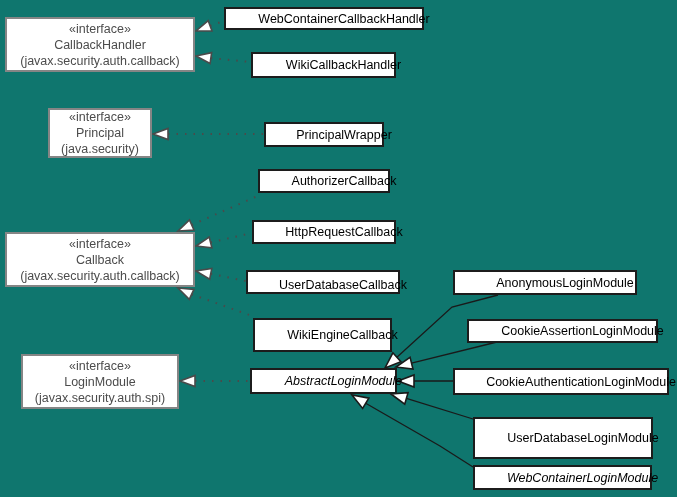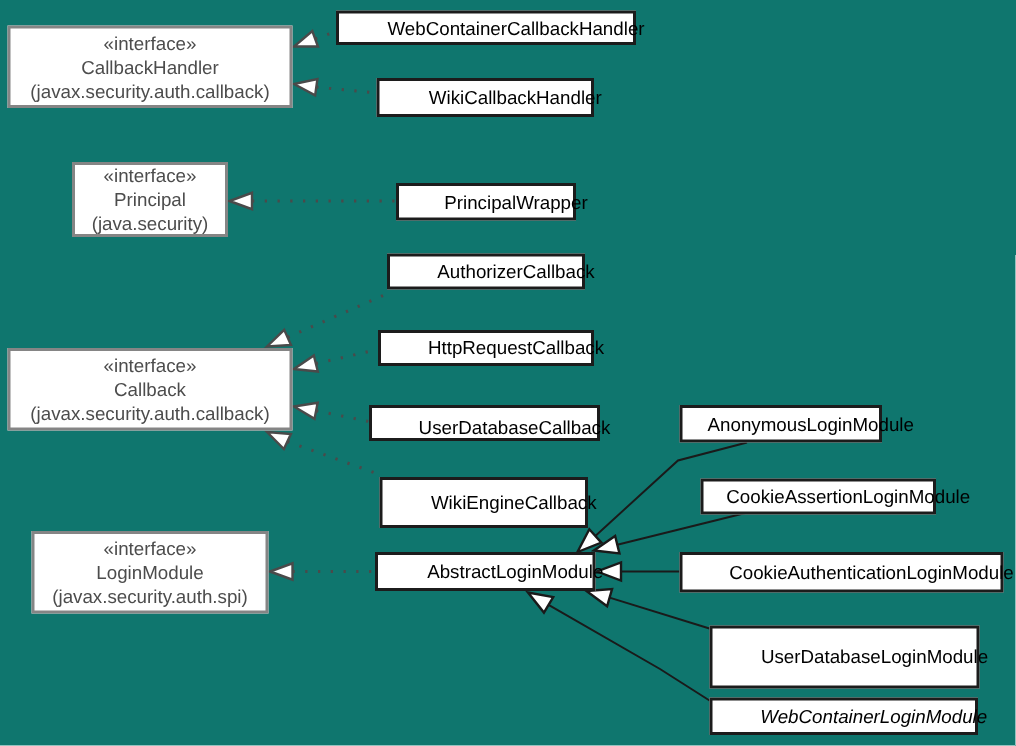--- a/index.html
+++ b/index.html
@@ -27,21 +27,21 @@
     color:#4c4c4c;
     font-size:12.5px;
     line-height:16px;
   }
   .cls{
     border:2px solid #1c1c1c;
     color:#000000;
     font-size:12.5px;
     padding-left:40px;
   }
-  .cls.abstract{}
+  .cls.abstract{font-style:italic;}
 </style>
 </head>
 <body>
 
 <div id="canvas">
 
   <svg id="edges" viewBox="0 0 677 497">
       <g>
         <polyline points="210.09538931178864,25.869697850114967 224,21" fill="none" stroke="#4a4a4a" stroke-width="2" stroke-dasharray="1.5 7" stroke-linecap="butt"></polyline>
         <polygon points="196,31 211.97650010007982,31.038007264437464 208.21427852349746,20.70138843579247" fill="#ffffff" stroke="#4a4a4a" stroke-width="1.6" stroke-linejoin="miter"></polygon>
@@ -145,25 +145,25 @@
   </div>
 
   <div class="node cls" style="left:253px;top:318px;width:139px;height:34px;">
     <span>WikiEngineCallback</span>
   </div>
 
   <div class="node cls abstract" style="left:250px;top:368px;width:147px;height:26px;">
     <span>AbstractLoginModule</span>
   </div>
 
-  <div class="node cls" style="left:453px;top:270px;width:135px;height:25px;">
+  <div class="node cls" style="left:453px;top:270px;width:184px;height:25px;">
     <span>AnonymousLoginModule</span>
   </div>
 
-  <div class="node cls" style="left:467px;top:319px;width:157px;height:24px;">
+  <div class="node cls" style="left:467px;top:319px;width:191px;height:24px;">
     <span>CookieAssertionLoginModule</span>
   </div>
 
   <div class="node cls" style="left:453px;top:368px;width:216px;height:27px;">
     <span>CookieAuthenticationLoginModule</span>
   </div>
 
   <div class="node cls" style="left:473px;top:417px;width:180px;height:42px;">
     <span>UserDatabaseLoginModule</span>
   </div>

